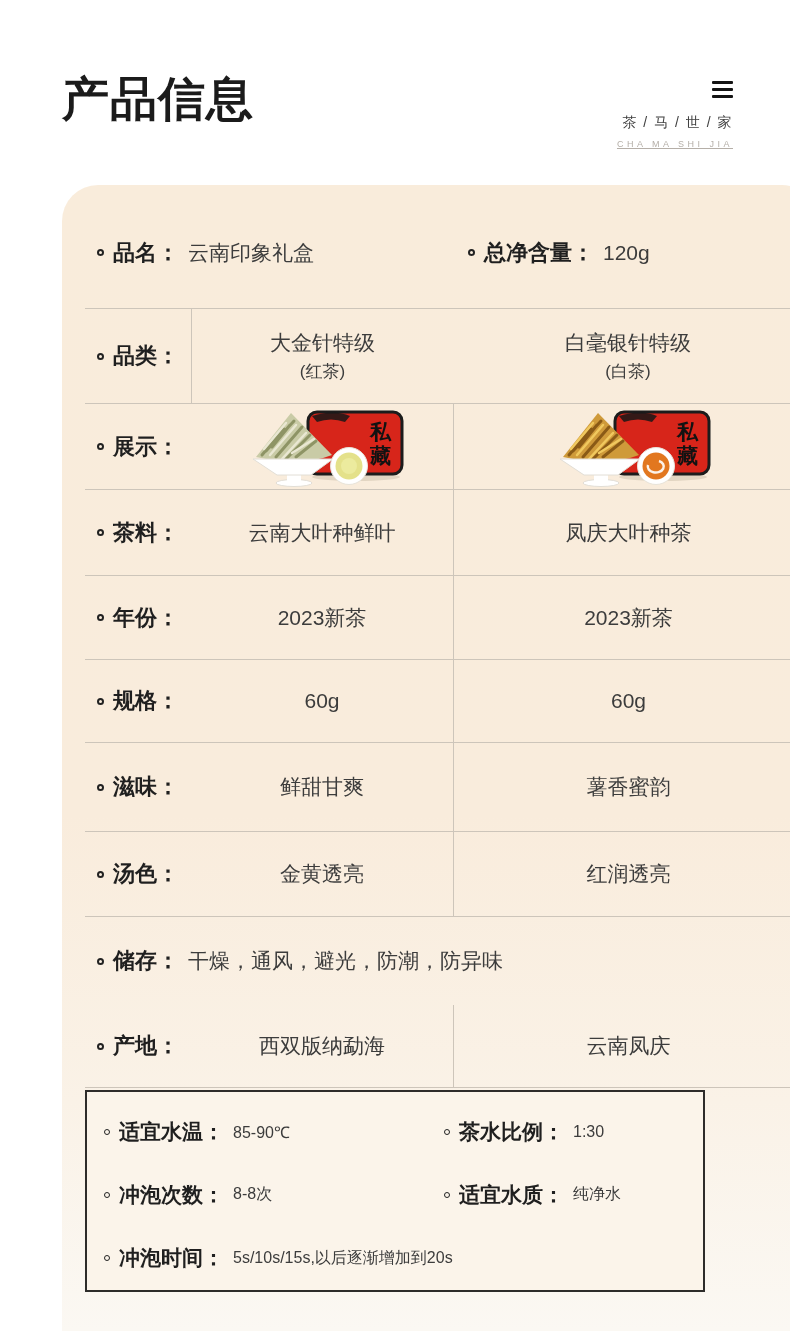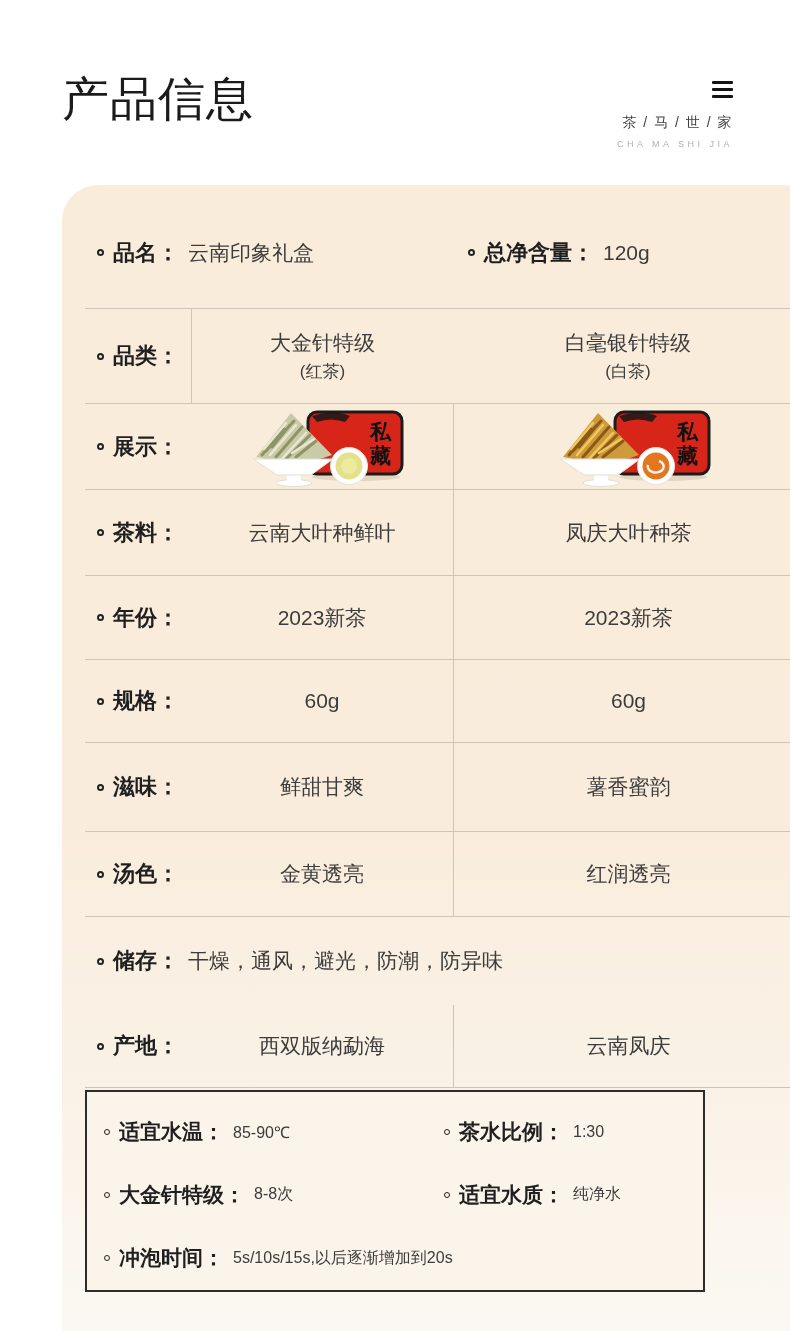--- a/index.html
+++ b/index.html
@@ -2,27 +2,27 @@
 <html><head>
 <meta charset="utf-8">
 <style>
   * { margin:0; padding:0; box-sizing:border-box; }
   html,body { width:790px; height:1331px; background:#ffffff; overflow:hidden;
     font-family:"Liberation Sans", sans-serif; }
   .page { position:relative; width:790px; height:1331px; }
 
   
   .header { position:absolute; top:0; left:0; width:100%; height:185px; }
-  .title { position:absolute; left:62px; top:68px; font-size:47px; font-weight:400;
+  .title { position:absolute; left:62px; top:68px; font-size:47px; font-weight:700;
     color:#1b1b1b; letter-spacing:1px; }
   .brand { position:absolute; right:57px; top:70px; text-align:right; }
   .menu { display:inline-flex; flex-direction:column; gap:4px; width:21px; cursor:pointer; }
   .menu span { display:block; height:3px; background:#141414; border-radius:1px; }
   .brand-cn { margin-top:16px; font-size:14px; color:#3f3f3f; letter-spacing:1.5px; }
-  .brand-en { margin-top:7px; font-size:9px; color:#b5afa8; letter-spacing:3.5px; }
+  .brand-en { margin-top:7px; font-size:9px; color:#b5afa8; letter-spacing:3.5px;text-decoration:underline; }
 
   
   .card { position:absolute; left:62px; top:185px; width:756px; height:1146px;
     border-radius:36px 36px 0 0;
     background:linear-gradient(180deg,#f9ecdb 0%,#f9ecdc 55%,#faf2e7 80%,#fbf8f3 100%); }
 
   .row { margin:0 15px 0 23px; border-bottom:1px solid #cdc5ba; }
   .row:last-of-type, .r-store { border-bottom:none; }
 
   .r-name  { height:124px; display:grid; grid-template-columns:383px 1fr;
@@ -243,21 +243,21 @@
         </div>
         <div class="pair">
           <i class="bullet"></i>
           <span class="lbl">茶水比例：</span>
           <span class="val">1:30</span>
         </div>
       </div>
       <div class="bb-row">
         <div class="pair">
           <i class="bullet"></i>
-          <span class="lbl">大金针特级：</span>
+          <span class="lbl">冲泡次数：</span>
           <span class="val">8-8次</span>
         </div>
         <div class="pair">
           <i class="bullet"></i>
           <span class="lbl">适宜水质：</span>
           <span class="val">纯净水</span>
         </div>
       </div>
       <div class="bb-row single">
         <div class="pair">

